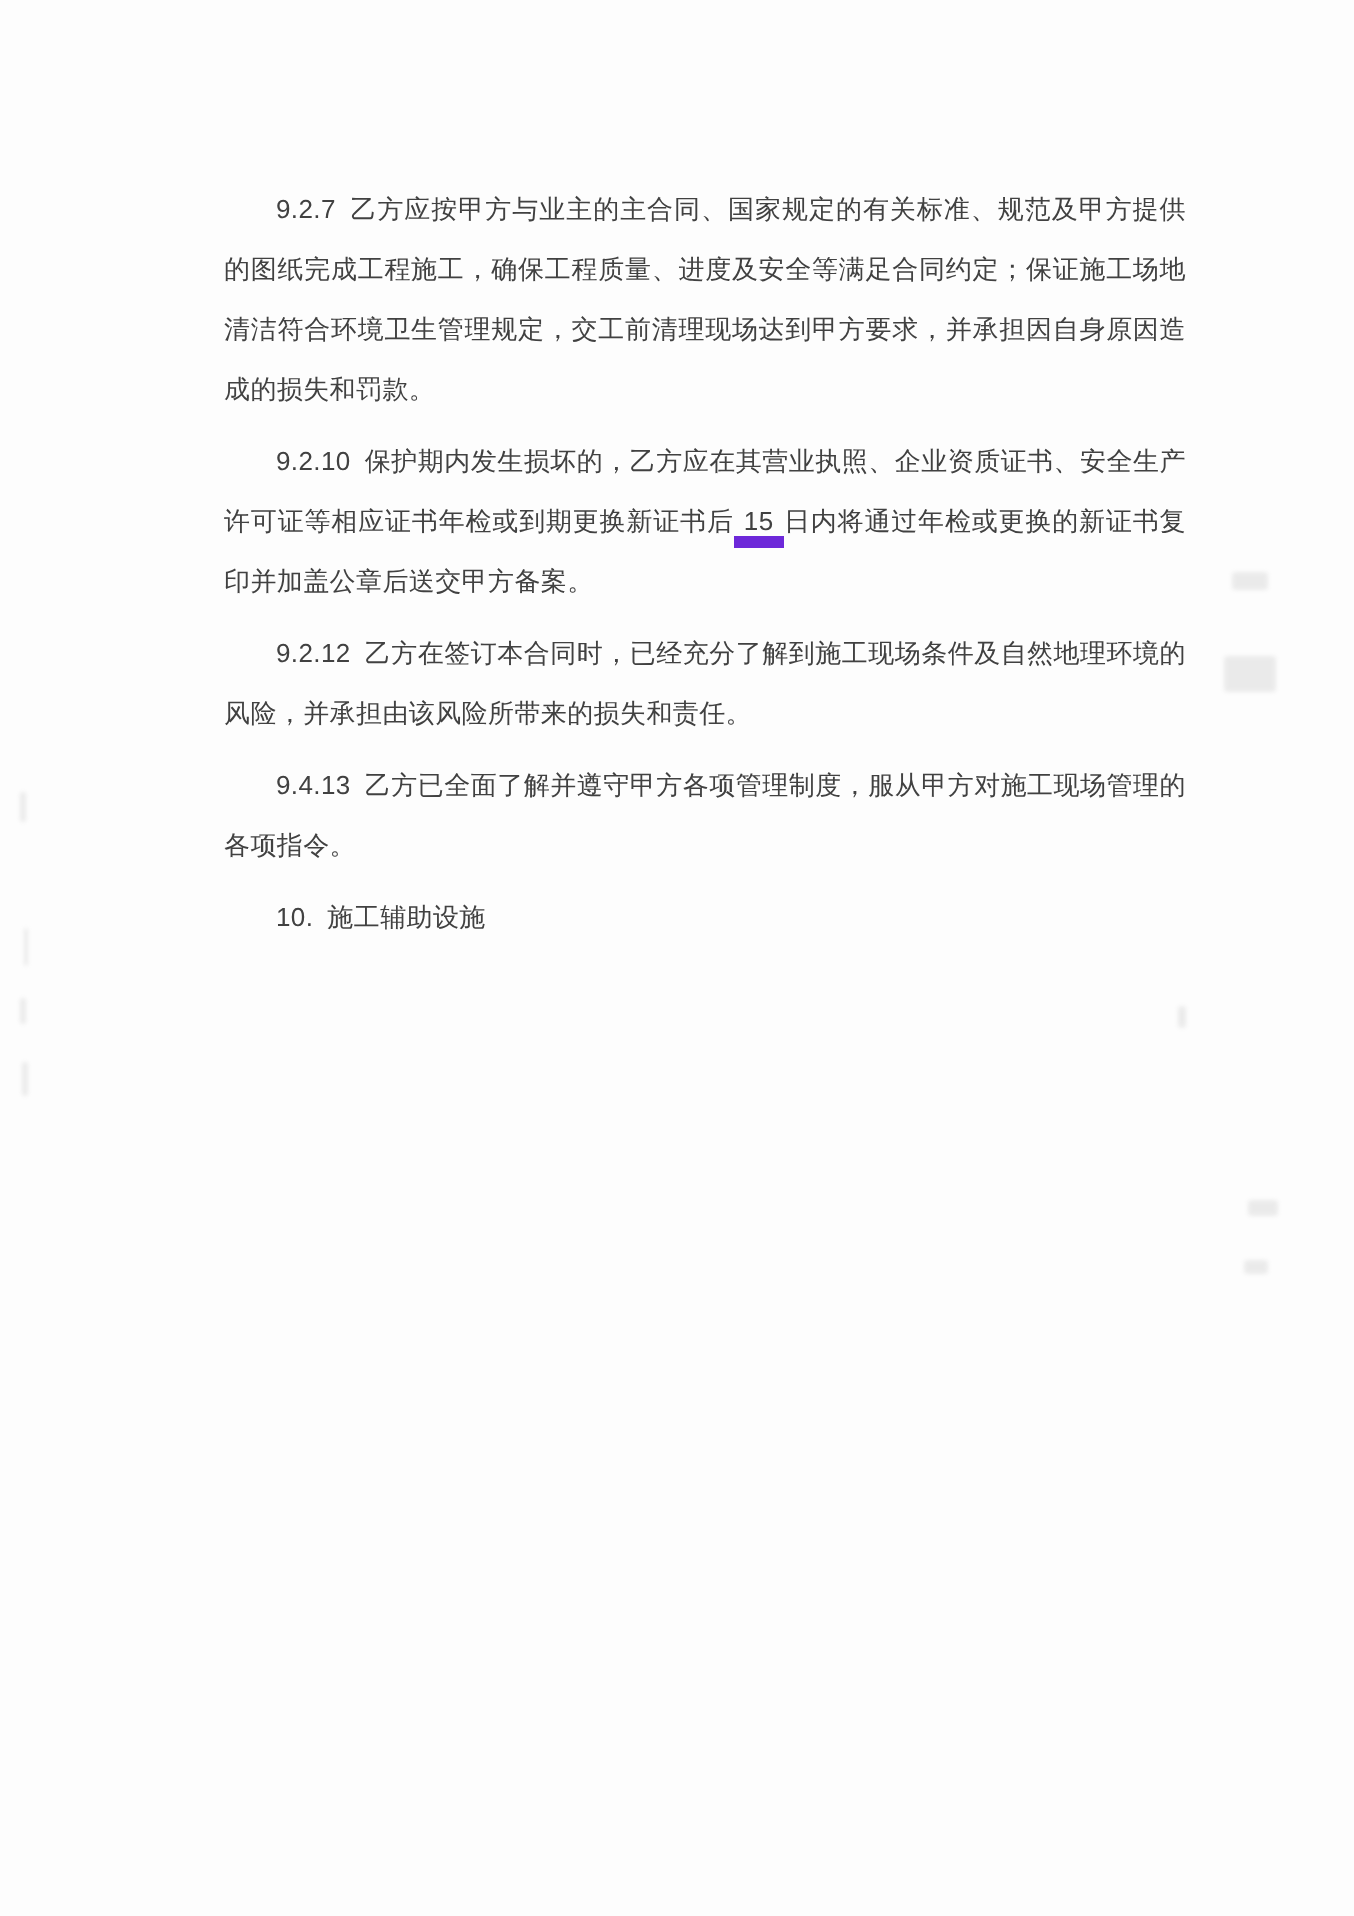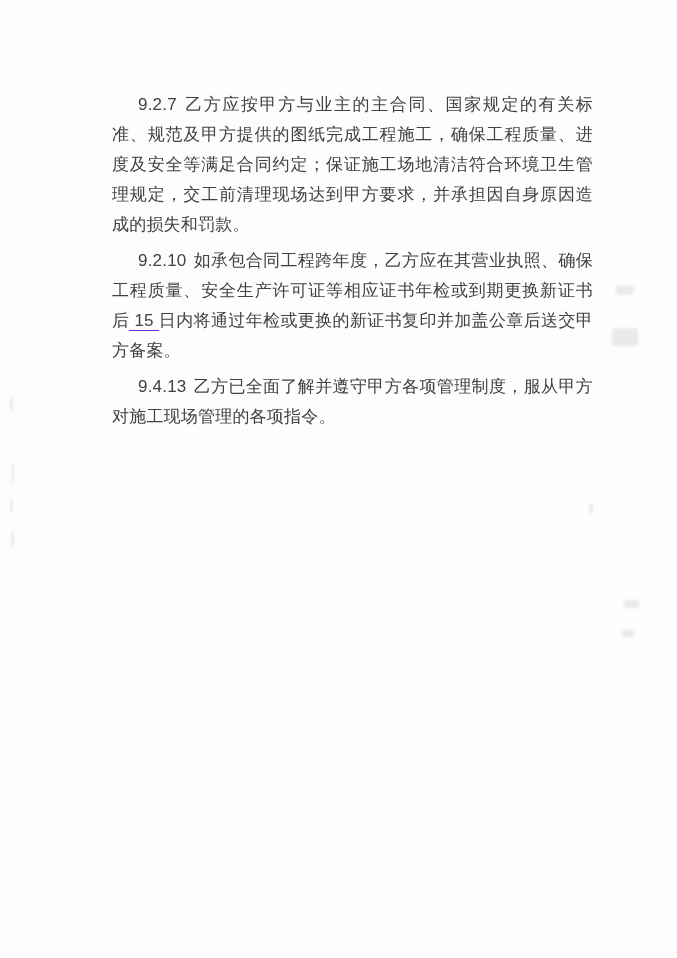--- a/index.html
+++ b/index.html
@@ -17,34 +17,34 @@
   }
   .content {
     position: absolute;
     left: 112px;
     top: 90px;
     width: 481px;
     color: #414141;
   }
   p.clause {
     margin: 0 0 6px 0;
-    font-size: 17px;
+    font-size: 13px;
     line-height: 30px;
     text-align: justify;
     text-indent: 26px;
     letter-spacing: 0.2px;
     word-break: break-all;
   }
   p.clause:last-child { margin-bottom: 0; }
   .num {
     margin-right: 7px;
     white-space: nowrap;
   }
   .blank {
-    border-bottom: 1px solid #6d28d9;
+    border-bottom: 6px solid #6d28d9;
     padding: 0 5px;
   }
   
   .artifact {
     position: absolute;
     background: #9a9a9a;
     opacity: 0.18;
     filter: blur(1px);
     border-radius: 2px;
   }
@@ -61,28 +61,30 @@
 </head>
 <body>
 
 <div class="page">
   <div class="content">
 
     <p class="clause"><span class="num">9.2.7</span><span>乙方应按甲方与业主的主合同、国家规定的有关标准、规范及甲方提供的图纸完成工程施工，确保工程质量、进度及安全等满足合同约定；保证施工场地清洁符合环境卫生管理规定，交工前清理现场达到甲方要求，并承担因自身原因造成的损失和罚款。</span></p>
 
 
 
-    <p class="clause"><span class="num">9.2.10</span><span>如承包合同工程跨年度，乙方应在其营业执照、确保工程质量、安全生产许可证等相应证书年检或到期更换新证书后</span><span class="blank">15</span><span>日内将通过年检或更换的新证书复印并加盖公章后送交甲方备案。</span></p>
+    <p class="clause"><span class="num">9.2.10</span><span>保护期内发生损坏的，乙方应在其营业执照、企业资质证书、安全生产许可证等相应证书年检或到期更换新证书后</span><span class="blank">15</span><span>日内将通过年检或更换的新证书复印并加盖公章后送交甲方备案。</span></p>
 
 
+    <p class="clause"><span class="num">9.2.12</span><span>乙方在签订本合同时，已经充分了解到施工现场条件及自然地理环境的风险，并承担由该风险所带来的损失和责任。</span></p>
 
     <p class="clause"><span class="num">9.4.13</span><span>乙方已全面了解并遵守甲方各项管理制度，服从甲方对施工现场管理的各项指令。</span></p>
 
 
 
+    <p class="clause"><span class="num">10.</span><span>施工辅助设施</span></p>
 
   </div>
 
   <div class="artifact a1"></div>
   <div class="artifact a2"></div>
   <div class="artifact a3"></div>
   <div class="artifact a4"></div>
   <div class="artifact a5"></div>
   <div class="artifact a6"></div>
   <div class="artifact a7"></div>

